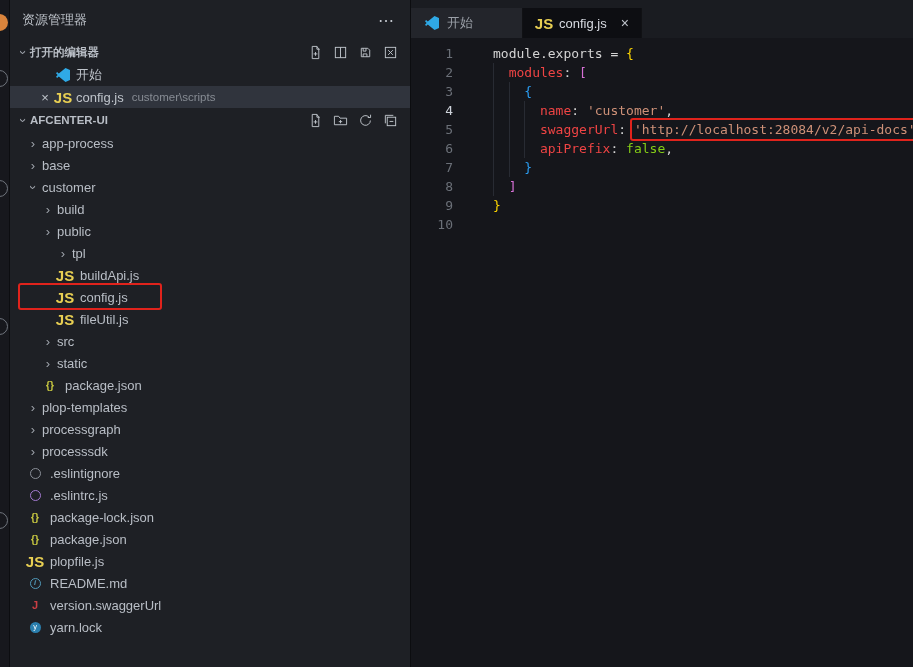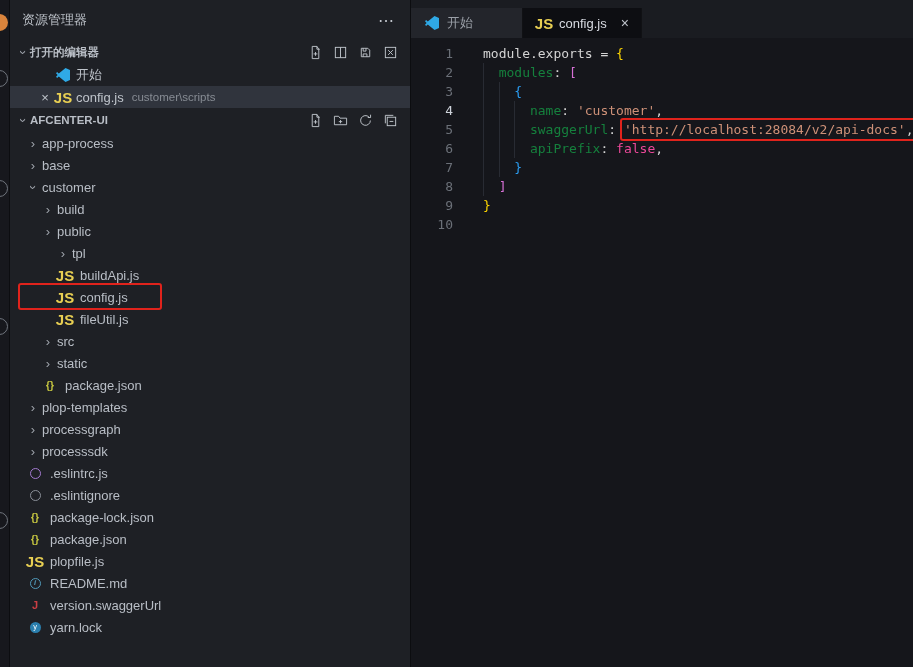--- a/index.html
+++ b/index.html
@@ -50,26 +50,26 @@
   .tabs{height:38px;background:#1a1c21;display:flex;align-items:flex-end;flex:none}
   .tab{height:30px;display:flex;align-items:center;gap:6px;padding:0 12px;min-width:112px;background:#23252b;color:#9ba0a8;cursor:pointer;border-right:1px solid #101114}
   .tab.active{background:#0d0e12;color:#d8dbe2;min-width:118px}
   .tab .fic{margin-right:0}
   .tab-close{margin-left:auto;font-size:14px;color:#c0c5cc;padding-left:8px}
 
   .code{flex:1;padding-top:6px;font-family:"DejaVu Sans Mono",monospace;font-size:13px;overflow:hidden}
   .cl{display:flex;height:19px;line-height:19px}
   .num{width:42px;text-align:right;color:#6b7078;flex:none}
   .num.active{color:#ced3db}
-  .txt{margin-left:30px;position:relative;white-space:pre}
+  .txt{margin-left:40px;position:relative;white-space:pre}
   .guide{position:absolute;top:0;bottom:0;width:1px;background:#282b33}
   .tk-fg{color:#d4d4d4}
-  .tk-key{color:#15803d}
+  .tk-key{color:#ef4444}
   .tk-str{color:#ce9178}
-  .tk-kw{color:#ec4899}
+  .tk-kw{color:#84cc16}
   .tk-y{color:#ffd700}
   .tk-p{color:#d670d6}
   .tk-b{color:#2b9df2}
   .red-box{position:relative;display:inline-block}
   .red-annot{position:absolute;inset:-2px -4px;border:2px solid #e0231c;border-radius:3px;pointer-events:none}
 </style>
 </head>
 <body>
 
 <div class="app">
@@ -234,29 +234,29 @@
         <div class="tree-row" style="padding-left: 16px;">
           <span class="twisty">›</span>
           <span class="tree-label">processgraph</span>
         </div>
         <div class="tree-row" style="padding-left: 16px;">
           <span class="twisty">›</span>
           <span class="tree-label">processsdk</span>
         </div>
         <div class="tree-row" style="padding-left: 16px;">
           <span class="fic">
+            <span class="ic-circle ic-eslintignore"></span>
+          </span>
+          <span class="tree-label">.eslintignore</span>
+        </div>
+        <div class="tree-row" style="padding-left: 16px;">
+          <span class="fic">
             <span class="ic-circle ic-eslint"></span>
           </span>
           <span class="tree-label">.eslintrc.js</span>
-        </div>
-        <div class="tree-row" style="padding-left: 16px;">
-          <span class="fic">
-            <span class="ic-circle ic-eslintignore"></span>
-          </span>
-          <span class="tree-label">.eslintignore</span>
         </div>
         <div class="tree-row" style="padding-left: 16px;">
           <span class="fic">
             <span class="ic-json">{}</span>
           </span>
           <span class="tree-label">package-lock.json</span>
         </div>
         <div class="tree-row" style="padding-left: 16px;">
           <span class="fic">
             <span class="ic-json">{}</span>

